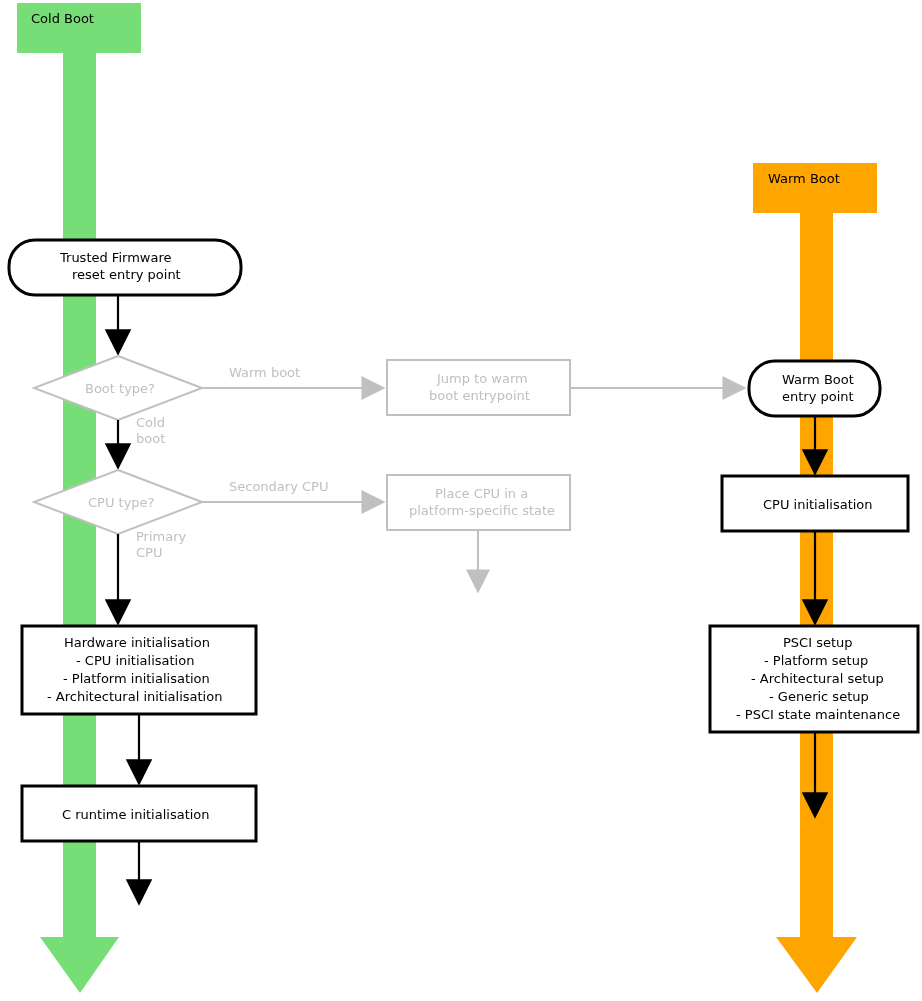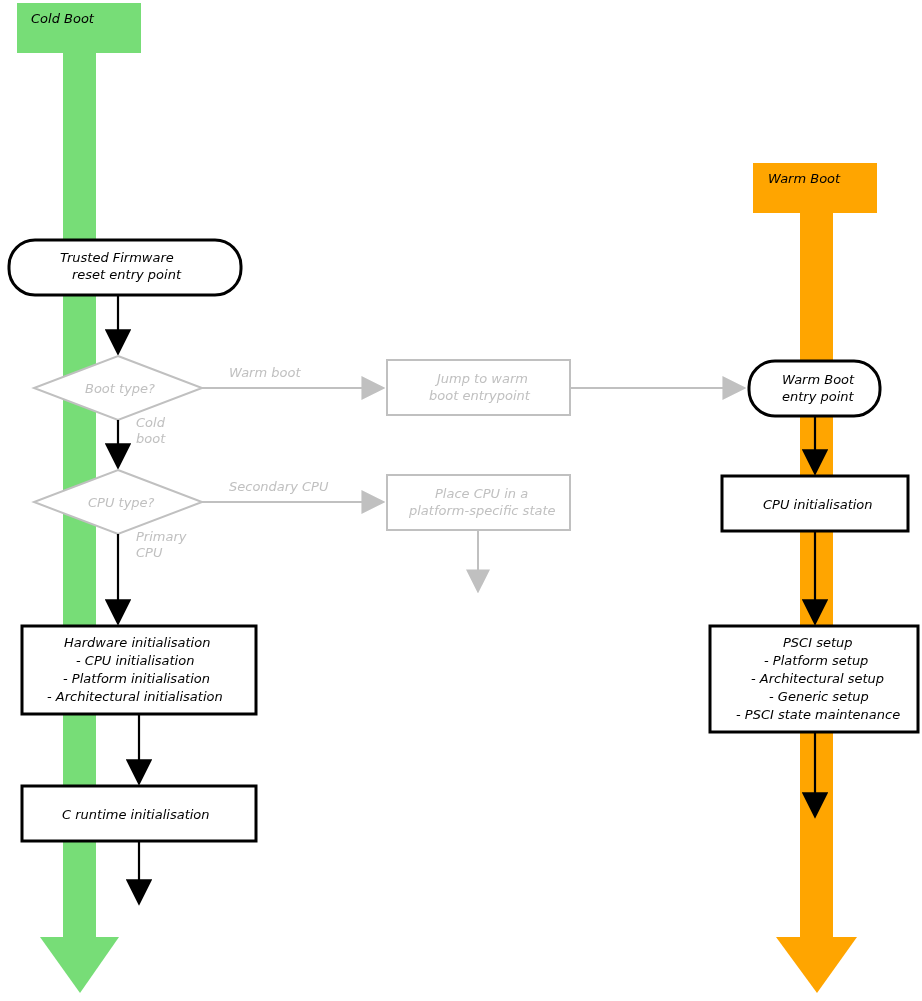--- a/index.html
+++ b/index.html
@@ -12,21 +12,20 @@
     width: 922px;
     height: 1001px;
     position: relative;
     overflow: hidden;
   }
   .diagram {
     position: absolute;
     left: 0; top: 0;
     width: 828px;
     height: 1001px;
-    font-style: italic;
   }
   svg { display: block; }
   text { font-family: "DejaVu Sans", Verdana, Geneva, sans-serif; }
 </style>
 </head>
 <body>
 
 <div class="diagram">
 <svg width="922" height="1001" viewBox="0 0 922 1001">
 

